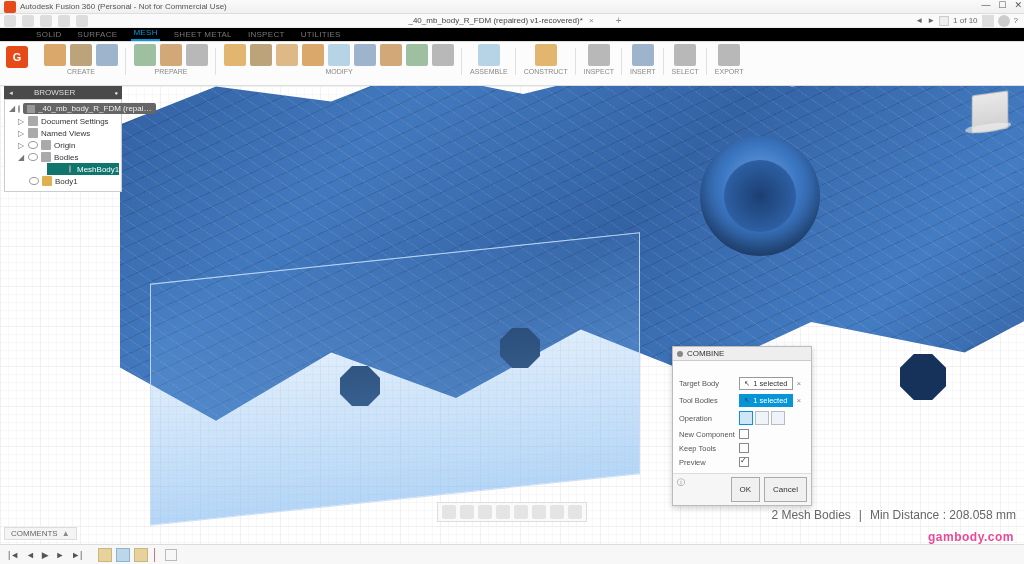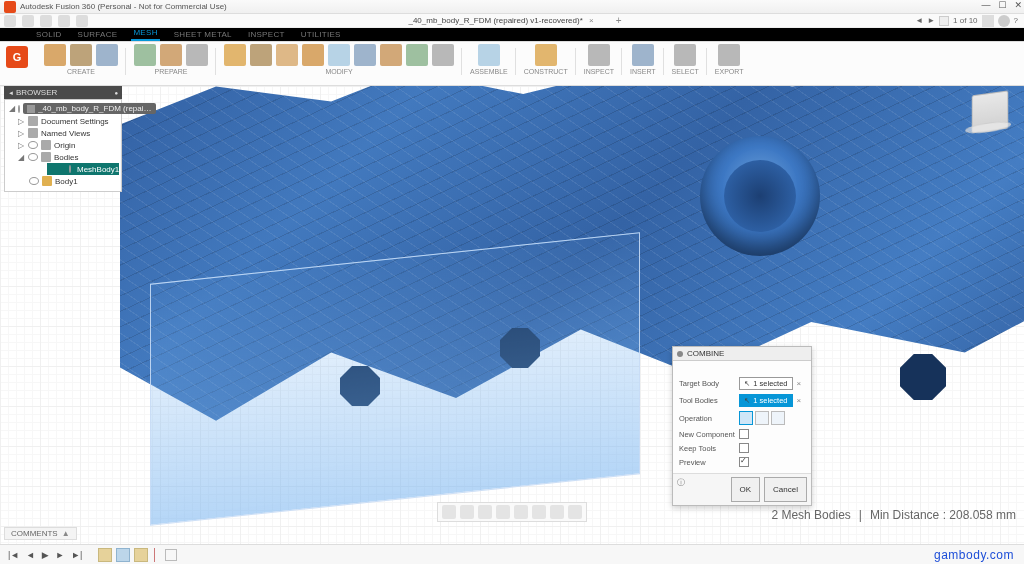--- a/index.html
+++ b/index.html
@@ -113,21 +113,21 @@
   .comments { position:absolute; left:4px; bottom:24px; font-size:8px; color:#666; background:#f4f4f4; border:1px solid #ddd; padding:1px 6px; display:flex; align-items:center; gap:4px;}
   .timeline { position:absolute; left:0; right:0; bottom:0; height:20px; background:#f7f7f7; border-top:1px solid #ddd; display:flex; align-items:center; padding:0 6px; gap:4px; }
   .timeline .nav span { font-size:9px; color:#555; padding:0 2px; cursor:pointer;}
   .timeline .feat { width:14px; height:14px; background:#e6d29a; border:1px solid #c9b87e; }
   .timeline .feat.f2{background:#bcd6ea;border-color:#8fb3cf;}
   .timeline .ph { width:1px; height:14px; background:#c77; margin-left:2px;}
   .view-toolbar { position:absolute; left:50%; transform:translateX(-50%); bottom:22px; display:flex; gap:4px; background:rgba(250,250,250,0.9); border:1px solid #ddd; padding:2px 4px; }
   .view-toolbar .vt { width:14px; height:14px; background:#e4e4e4; border-radius:2px; }
 
   .statusbar { position:absolute; right:8px; bottom:22px; font-size:12px; color:#666; display:flex; gap:8px; align-items:center;}
-  .watermark { position:absolute; right:10px; bottom:2px; font-size:12px; color:#1d4ed8; font-weight:400; letter-spacing:0.5px; }
+  .watermark { position:absolute; right:10px; bottom:20px; font-size:12px; color:#ec4899; font-weight:700; letter-spacing:0.5px; }
 </style>
 </head>
 <body>
 
 <div class="titlebar">
   <div class="logo"></div>
   <div class="title">Autodesk Fusion 360 (Personal - Not for Commercial Use)</div>
   <div class="win-ctrl">
     <span>—</span>
     <span>☐</span>
@@ -312,21 +312,21 @@
 
   <div class="statusbar">
     <span>2 Mesh Bodies</span>
     <span>|</span>
     <span>Min Distance : 208.058 mm</span>
   </div>
 </div>
 
 <div class="browser">
   <div class="browser-head">
-    <span style="display:flex;align-items:center;gap:2px;">
+    <span style="display:flex;align-items:center;gap:20px;">
         <span class="bullet">◄</span>
         <span>BROWSER</span>
       </span>
     <span class="bullet">●</span>
   </div>
   <div class="browser-body">
     <div class="tree-row">
       <span class="tw">◢</span>
       <span class="eye"></span>
       <span class="root-chip">

